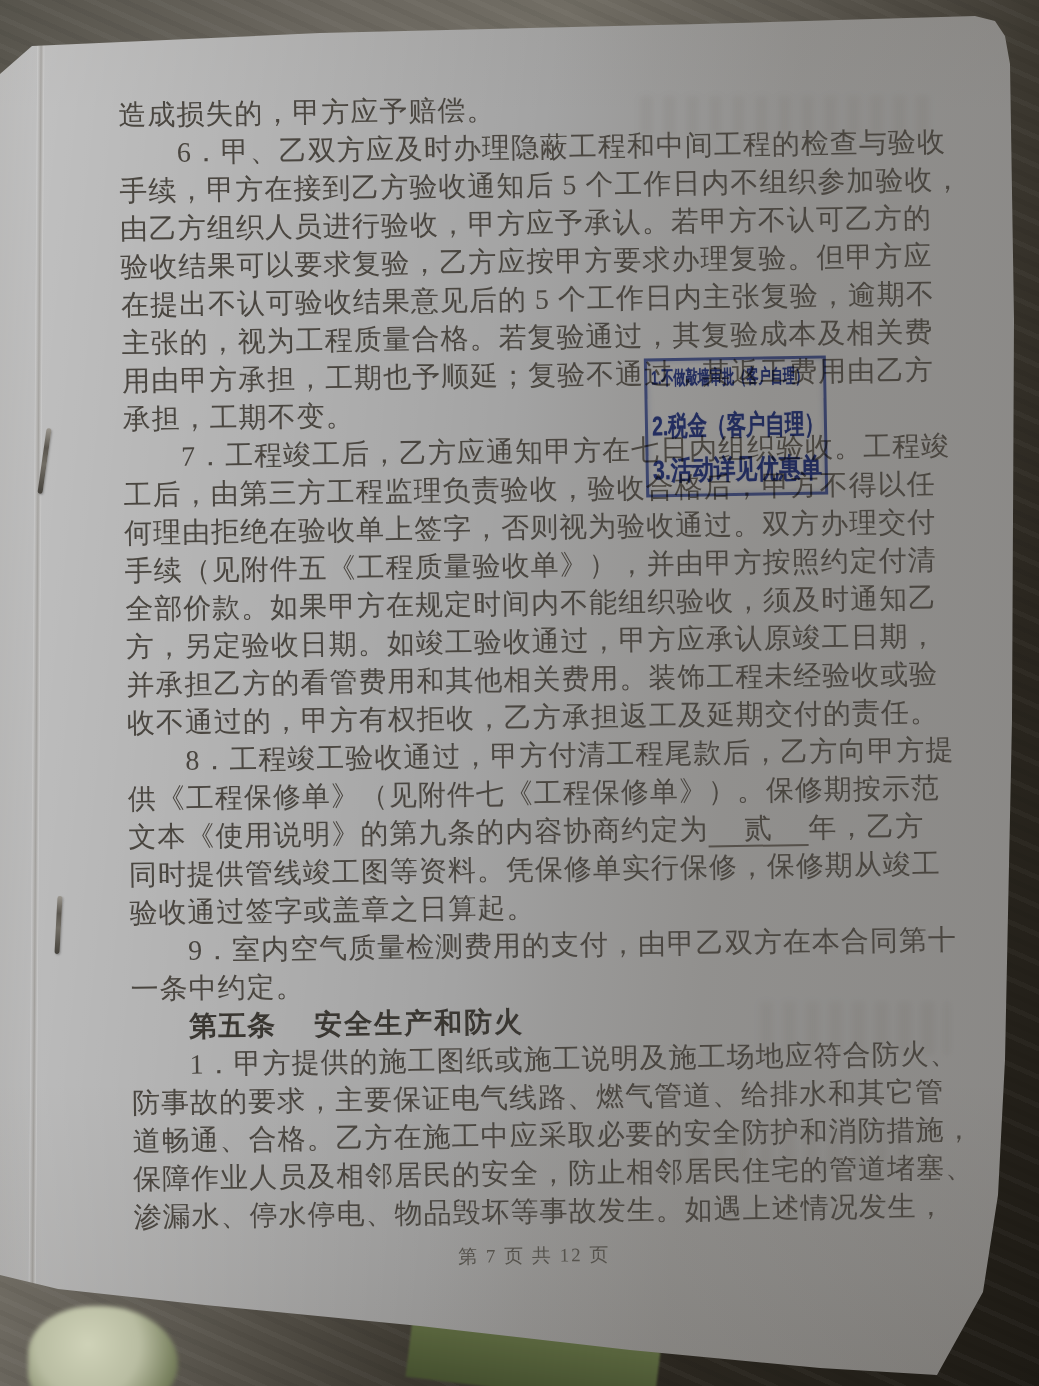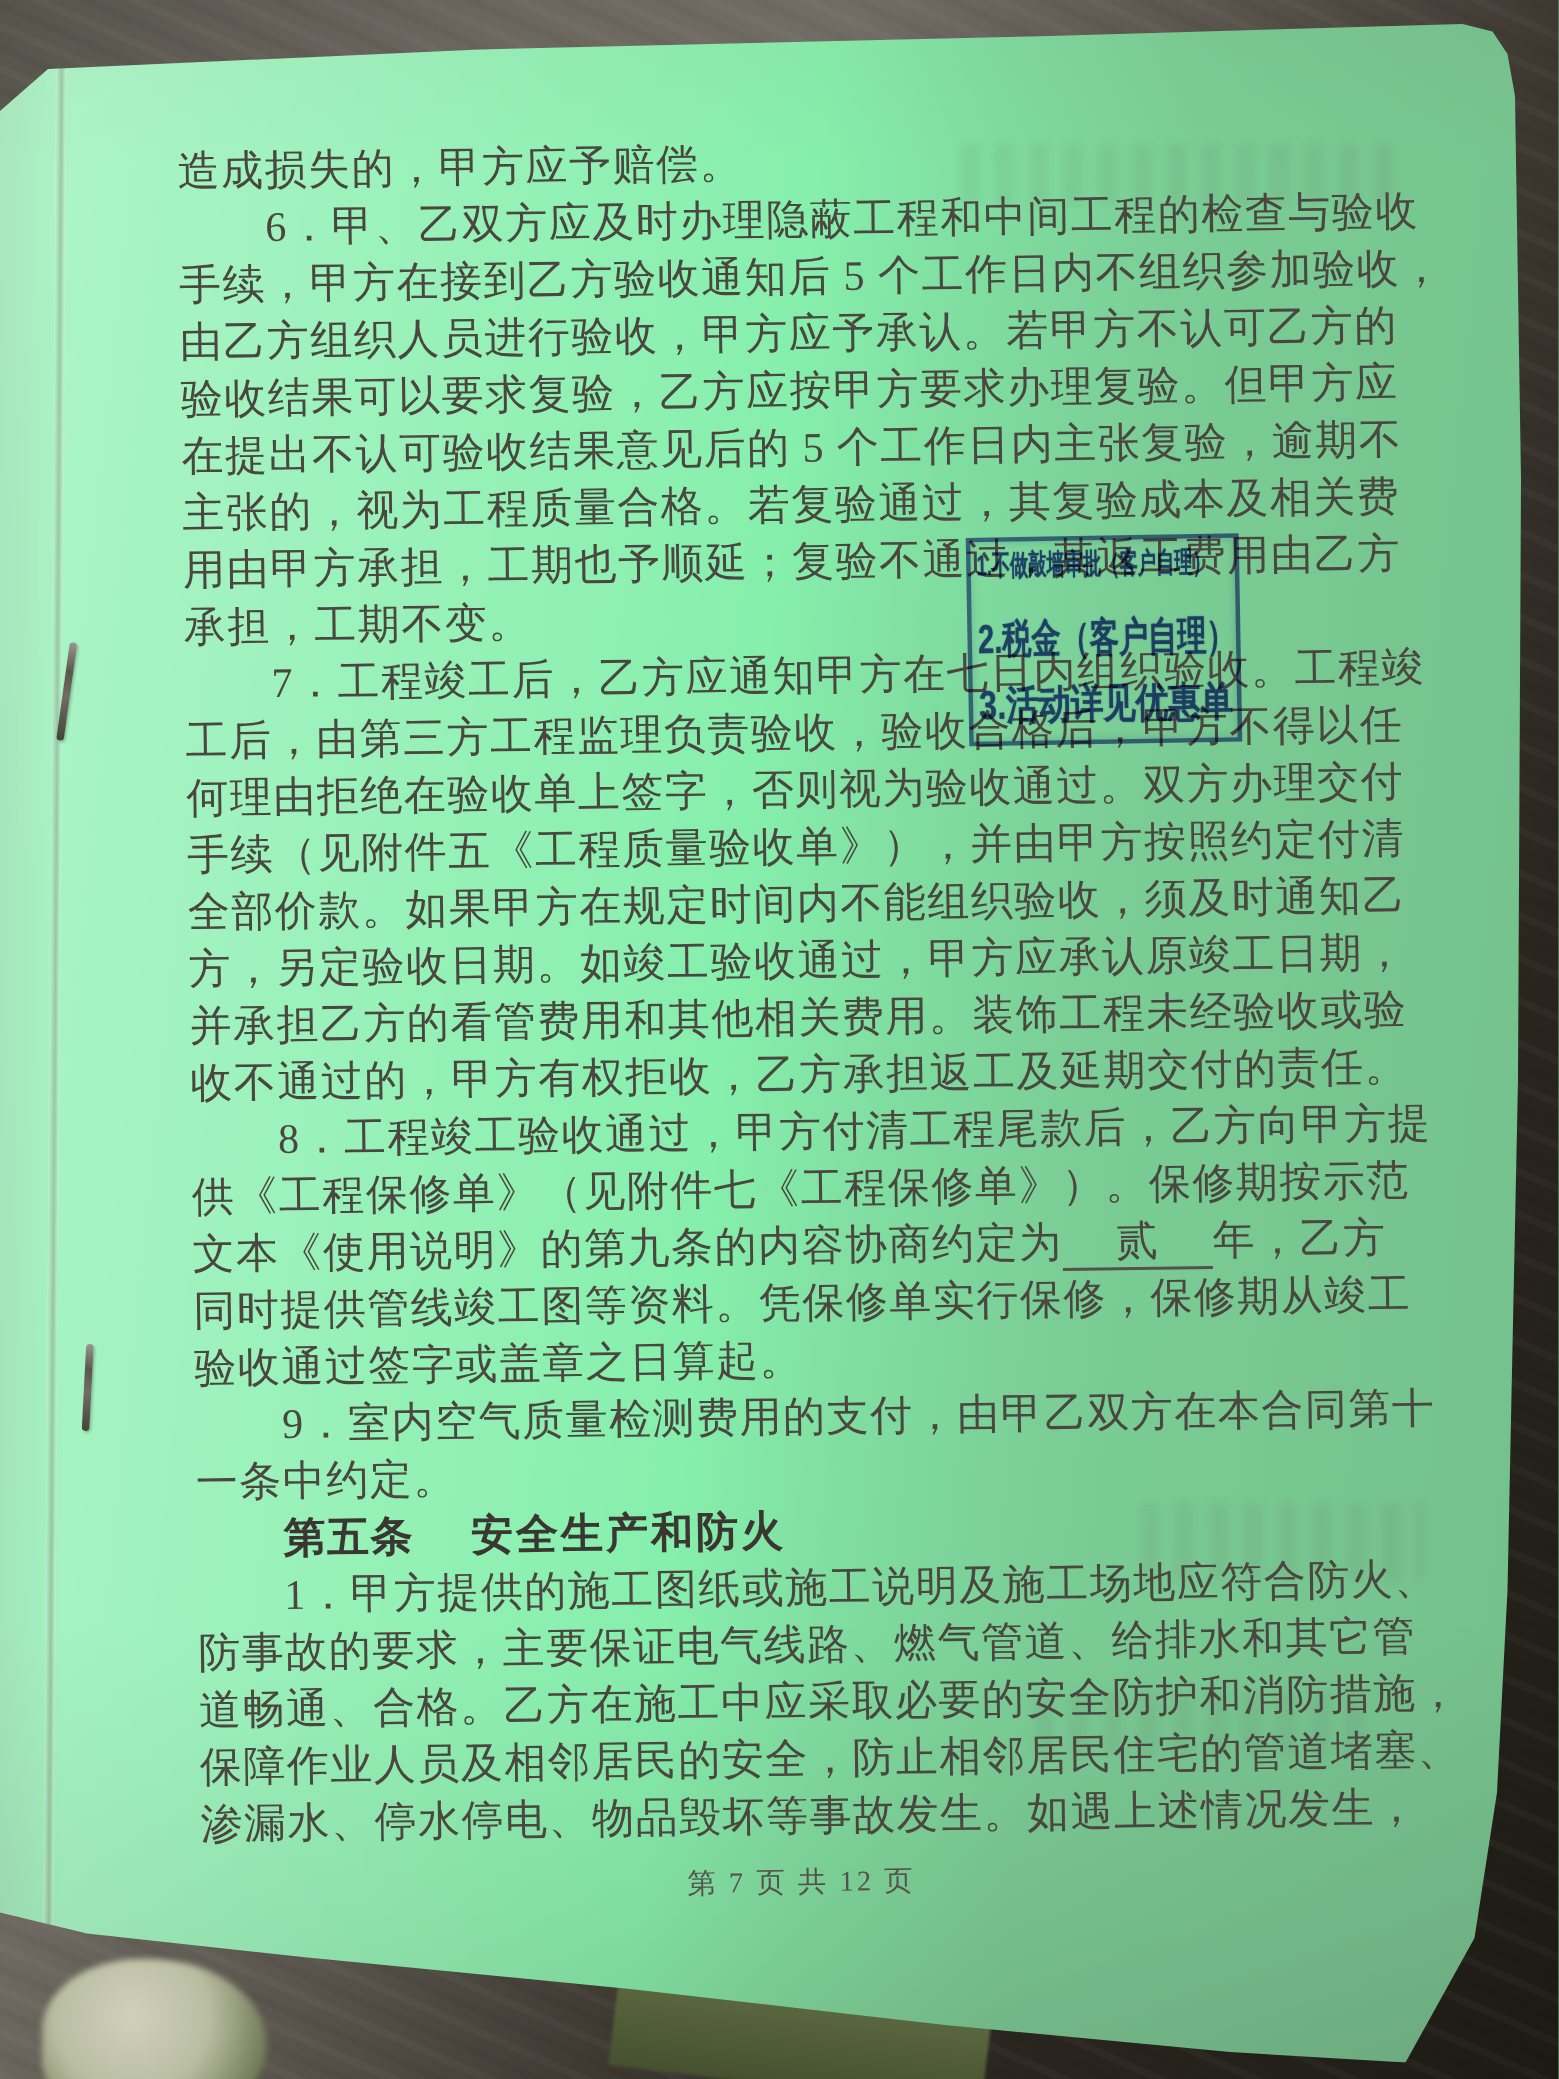--- a/index.html
+++ b/index.html
@@ -29,21 +29,21 @@
   }
   .green-blob{
     position:absolute;left:28px;top:1306px;width:150px;height:110px;
     border-radius:50% 60% 55% 45%;
     background:radial-gradient(circle at 40% 35%, #cfd2b8 0%, #b9bda2 45%, #7a8260 75%, #4c5438 100%);
     filter:blur(2px);
   }
   
   .paper{
     position:absolute;left:0;top:0;width:1039px;height:1386px;
-    background:#86efac;
+    background:#a3a3a3;
     clip-path:polygon(0px 74px, 32px 46px, 320px 33px, 700px 24px, 975px 16px,
       995px 21px, 1005px 36px, 1010px 64px, 1014px 320px, 1012px 720px,
       1005px 1060px, 998px 1195px, 983px 1292px, 937px 1375px, 820px 1368px,
       630px 1350px, 420px 1326px, 205px 1305px, 58px 1289px, 0px 1275px);
   }
   .paper-light{
     position:absolute;inset:0;
     background:
       linear-gradient(96deg,
         rgba(255,255,255,0.34) 0%, rgba(255,255,255,0.14) 28%,

